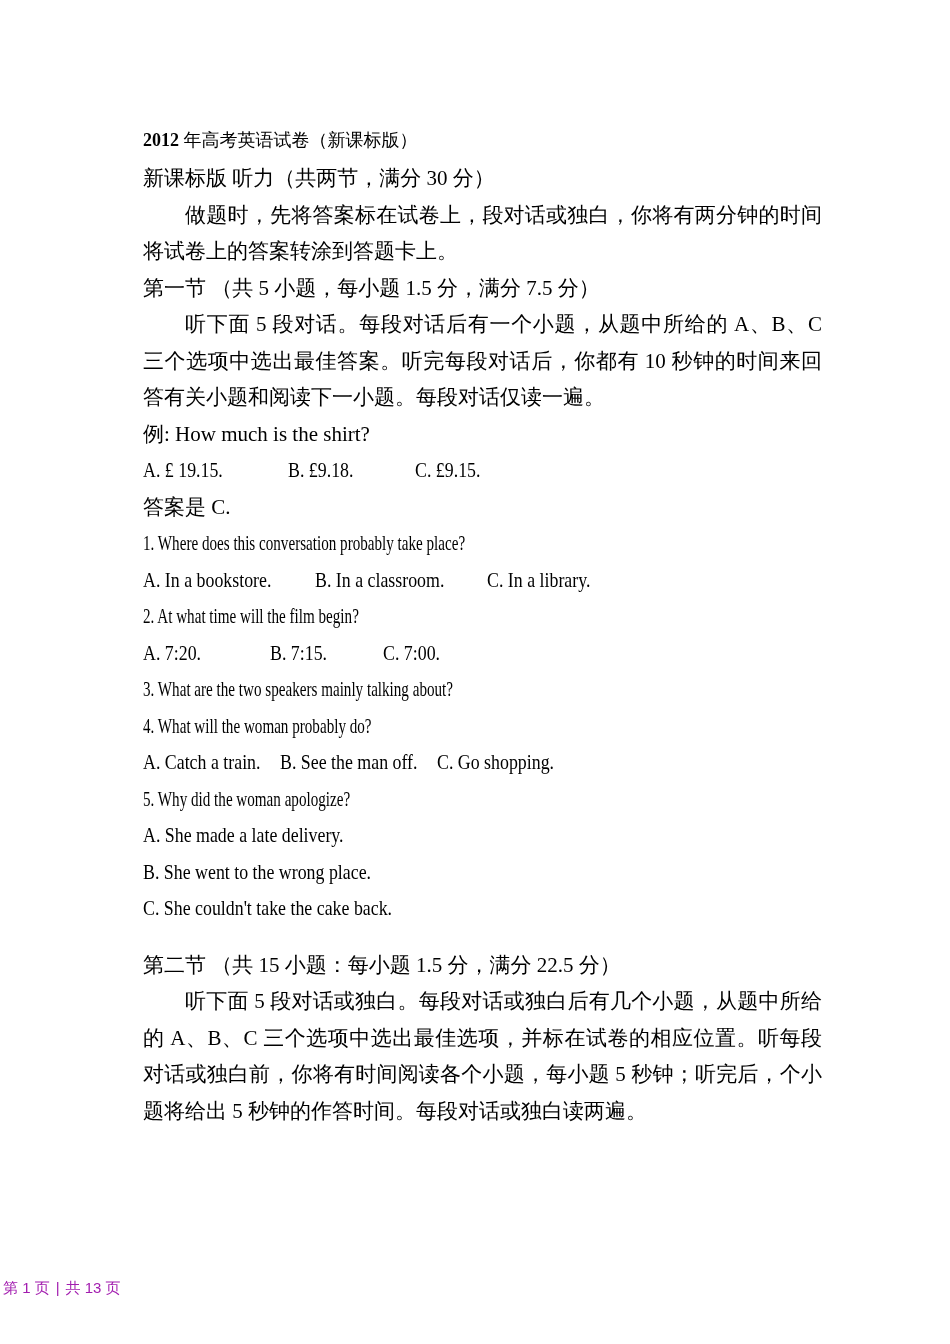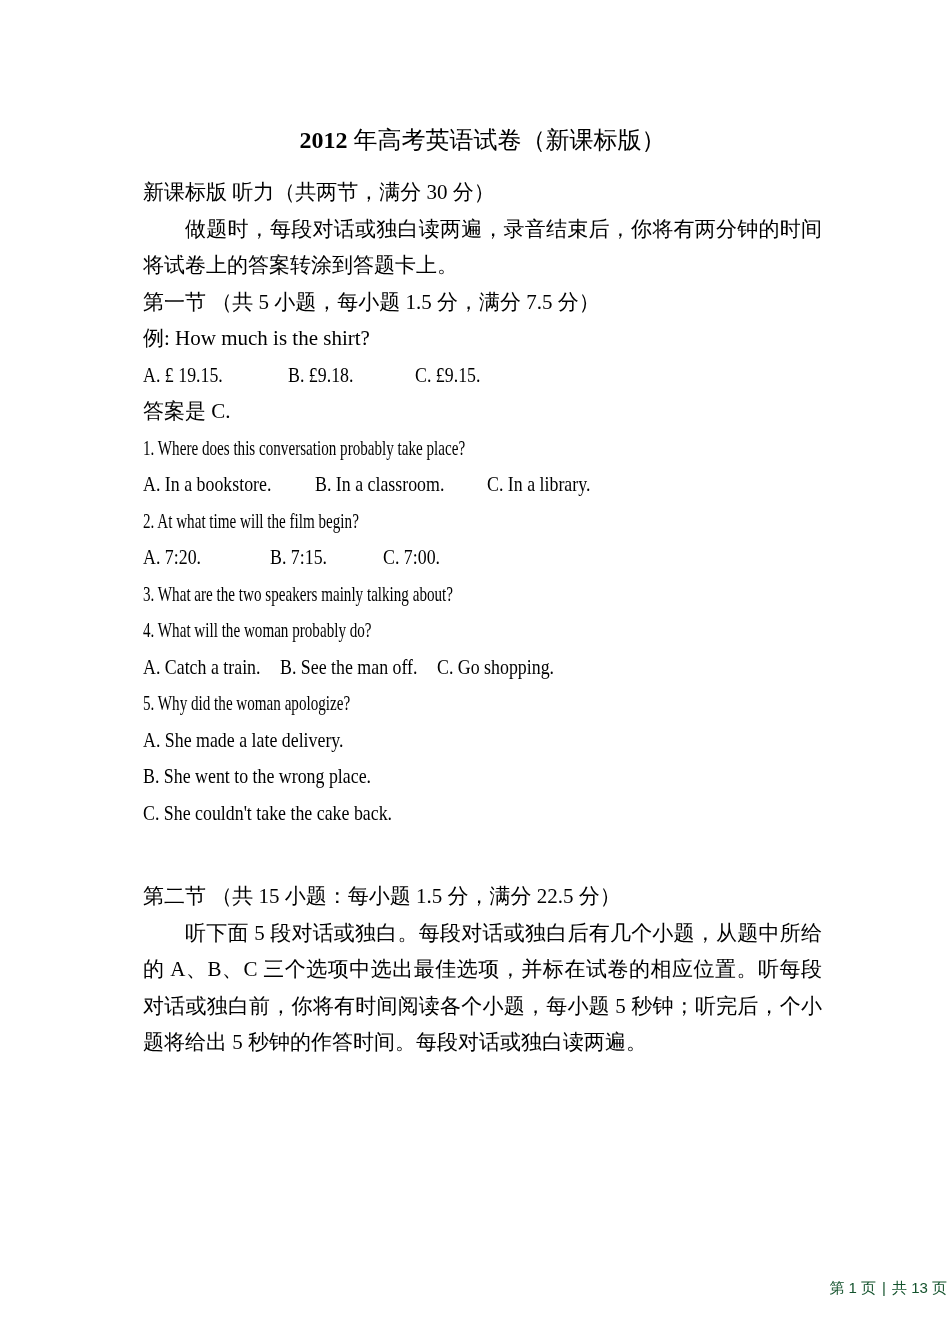--- a/index.html
+++ b/index.html
@@ -18,30 +18,28 @@
   }
   .content {
     position: absolute;
     left: 143px;
     top: 120px;
     width: 679px;
     font-size: 21px;
     line-height: 36.5px;
   }
   .title {
-    text-align: center;
-    font-size: 24px;
+    font-size: 18px;
     line-height: 40px;
-    margin-bottom: 14px;
     white-space: nowrap;
   }
   .title .num { font-weight: 700; }
   .heading { white-space: nowrap; }
   .heading .num { font-weight: 400; }
-  .sec2 { margin-top: 47px; }
+  .sec2 { margin-top: 20px; }
   .para {
     text-align: justify;
   }
   .indent { text-indent: 42px; }
   .line { white-space: nowrap; }
   
   .en {
     transform: scaleX(0.72);
     transform-origin: 0 50%;
     white-space: nowrap;
@@ -60,42 +58,43 @@
   .opt-stack {
     transform: scaleX(0.85);
     transform-origin: 0 50%;
     white-space: nowrap;
   }
   .footer {
     position: absolute;
     top: 1278px;
     left: 0;
     width: 100%;
-    text-align: right;
+    text-align: left;
     font-size: 15px;
     line-height: 20px;
-    color: #14532d;
+    color: #a21caf;
     font-family: "Liberation Sans", "DejaVu Sans", sans-serif;
   }
   .footer span { margin: 0 3px; }
 </style>
 </head>
 <body>
 
 <div class="page">
   <div class="content">
 
     <div class="title"><span class="num">2012</span><span> 年高考英语试卷（新课标版）</span></div>
 
     <div class="heading"><span>新课标版 听力（共两节，满分 </span><span class="num">30</span><span> 分）</span></div>
 
-    <div class="para indent">做题时，每段对话或独白读两遍，录音结束后，你将有两分钟的时间将试卷上的答案转涂到答题卡上。</div>
+    <div class="para indent">做题时，先将答案标在试卷上，段对话或独白，你将有两分钟的时间将试卷上的答案转涂到答题卡上。</div>
 
     <div class="heading"><span>第一节 （共 </span><span class="num">5</span><span> 小题，每小题 </span><span class="num">1.5</span><span> 分，满分 </span><span class="num">7.5</span><span> 分）</span></div>
 
+    <div class="para indent">听下面 5 段对话。每段对话后有一个小题，从题中所给的 A、B、C 三个选项中选出最佳答案。听完每段对话后，你都有 10 秒钟的时间来回答有关小题和阅读下一小题。每段对话仅读一遍。</div>
 
     <div class="line">例: How much is the shirt?</div>
 
     <div class="opt-row">
       <span class="opt" style="left:0px">A. £ 19.15.</span>
       <span class="opt" style="left:145px">B. £9.18.</span>
       <span class="opt" style="left:272px">C. £9.15.</span>
     </div>
 
     <div class="line">答案是 C.</div>

